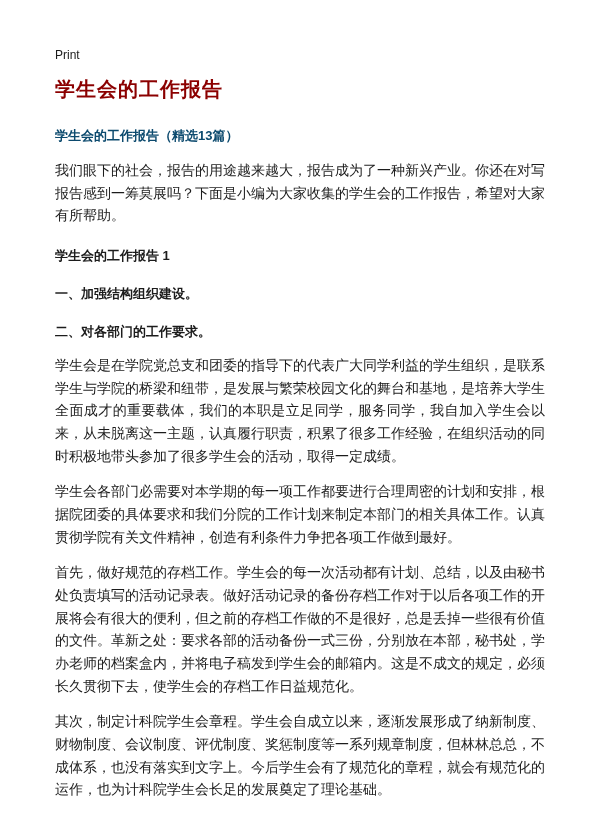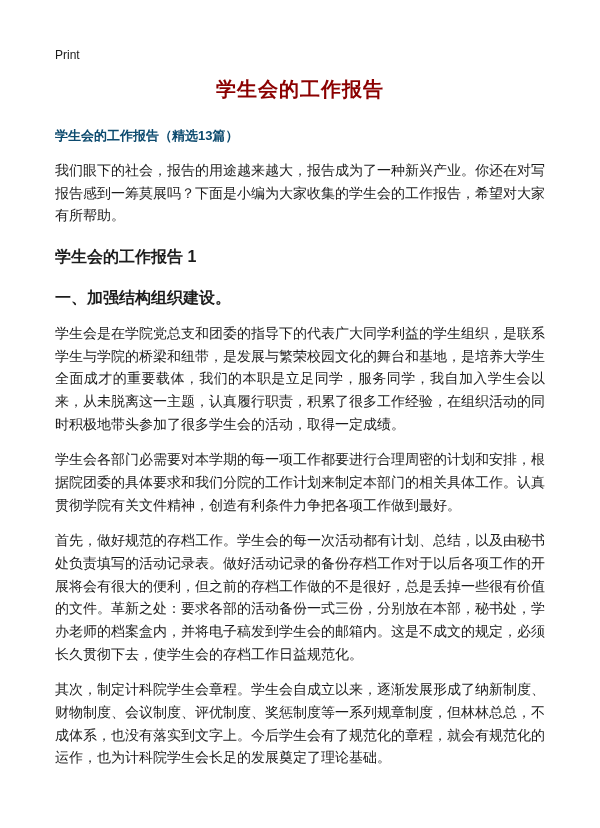--- a/index.html
+++ b/index.html
@@ -21,42 +21,41 @@
     padding: 48px 55px 40px 55px;
     background: #ffffff;
   }
   .print-link {
     font-size: 12px;
     color: #1c1c1c;
     margin: 0 0 14px 0;
     cursor: pointer;
   }
   .doc-title {
-    text-align: center;
     font-size: 20px;
     font-weight: bold;
     color: #8b0000;
     margin: 6px 0 24px 0;
     letter-spacing: 1px;
   }
   .doc-subtitle {
     font-size: 13px;
     font-weight: bold;
     color: #0c4a6e;
     margin: 18px 0 14px 0;
   }
   .para {
     font-size: 14px;
     line-height: 1.62;
     text-align: justify;
     margin: 13px 0;
     color: #1c1c1c;
   }
   .sec-heading {
-    font-size: 16px;
+    font-size: 13px;
     font-weight: bold;
     color: #1c1c1c;
     margin: 20px 0 12px 0;
   }
 </style>
 </head>
 <body>
 
 <div class="page">
 
@@ -66,20 +65,21 @@
 
   <div class="doc-subtitle">学生会的工作报告（精选13篇）</div>
 
   <p class="para">我们眼下的社会，报告的用途越来越大，报告成为了一种新兴产业。你还在对写报告感到一筹莫展吗？下面是小编为大家收集的学生会的工作报告，希望对大家有所帮助。</p>
 
   <div class="sec-heading">学生会的工作报告 1</div>
 
   <div class="sec-heading">一、加强结构组织建设。</div>
 
 
+  <div class="sec-heading">二、对各部门的工作要求。</div>
 
   <p class="para">学生会是在学院党总支和团委的指导下的代表广大同学利益的学生组织，是联系学生与学院的桥梁和纽带，是发展与繁荣校园文化的舞台和基地，是培养大学生全面成才的重要载体，我们的本职是立足同学，服务同学，我自加入学生会以来，从未脱离这一主题，认真履行职责，积累了很多工作经验，在组织活动的同时积极地带头参加了很多学生会的活动，取得一定成绩。</p>
 
   <p class="para">学生会各部门必需要对本学期的每一项工作都要进行合理周密的计划和安排，根据院团委的具体要求和我们分院的工作计划来制定本部门的相关具体工作。认真贯彻学院有关文件精神，创造有利条件力争把各项工作做到最好。</p>
 
   <p class="para">首先，做好规范的存档工作。学生会的每一次活动都有计划、总结，以及由秘书处负责填写的活动记录表。做好活动记录的备份存档工作对于以后各项工作的开展将会有很大的便利，但之前的存档工作做的不是很好，总是丢掉一些很有价值的文件。革新之处：要求各部的活动备份一式三份，分别放在本部，秘书处，学办老师的档案盒内，并将电子稿发到学生会的邮箱内。这是不成文的规定，必须长久贯彻下去，使学生会的存档工作日益规范化。</p>
 
   <p class="para">其次，制定计科院学生会章程。学生会自成立以来，逐渐发展形成了纳新制度、财物制度、会议制度、评优制度、奖惩制度等一系列规章制度，但林林总总，不成体系，也没有落实到文字上。今后学生会有了规范化的章程，就会有规范化的运作，也为计科院学生会长足的发展奠定了理论基础。</p>
 
 </div>

